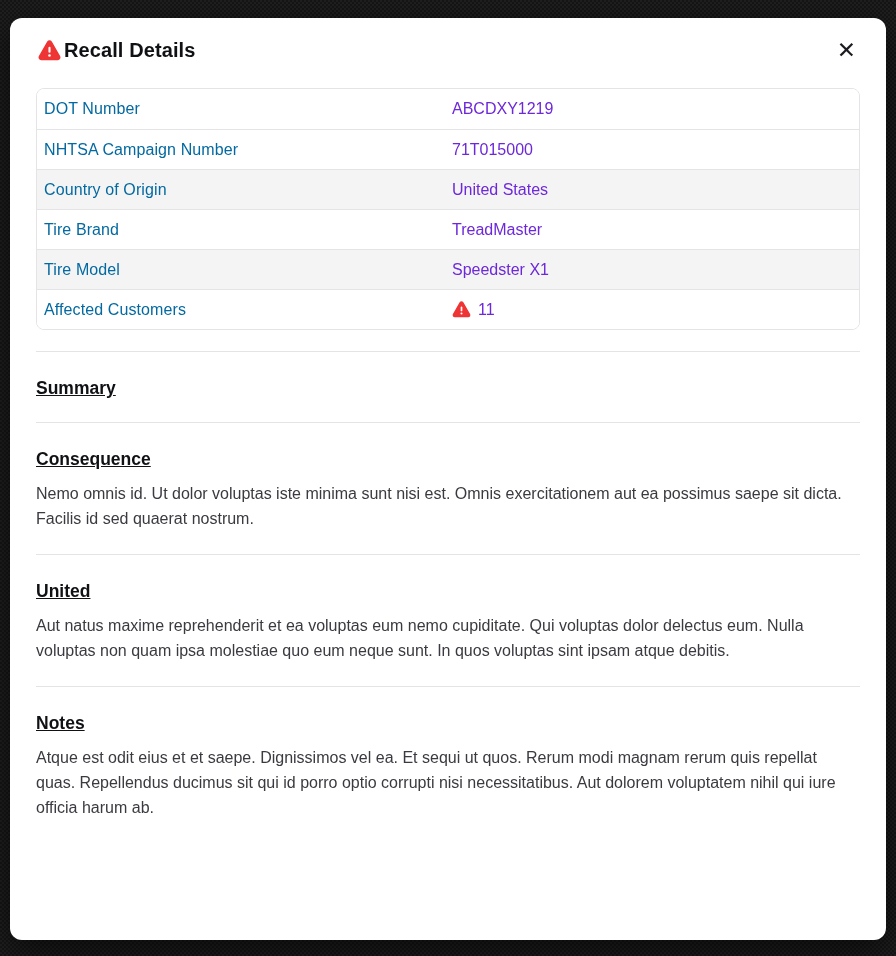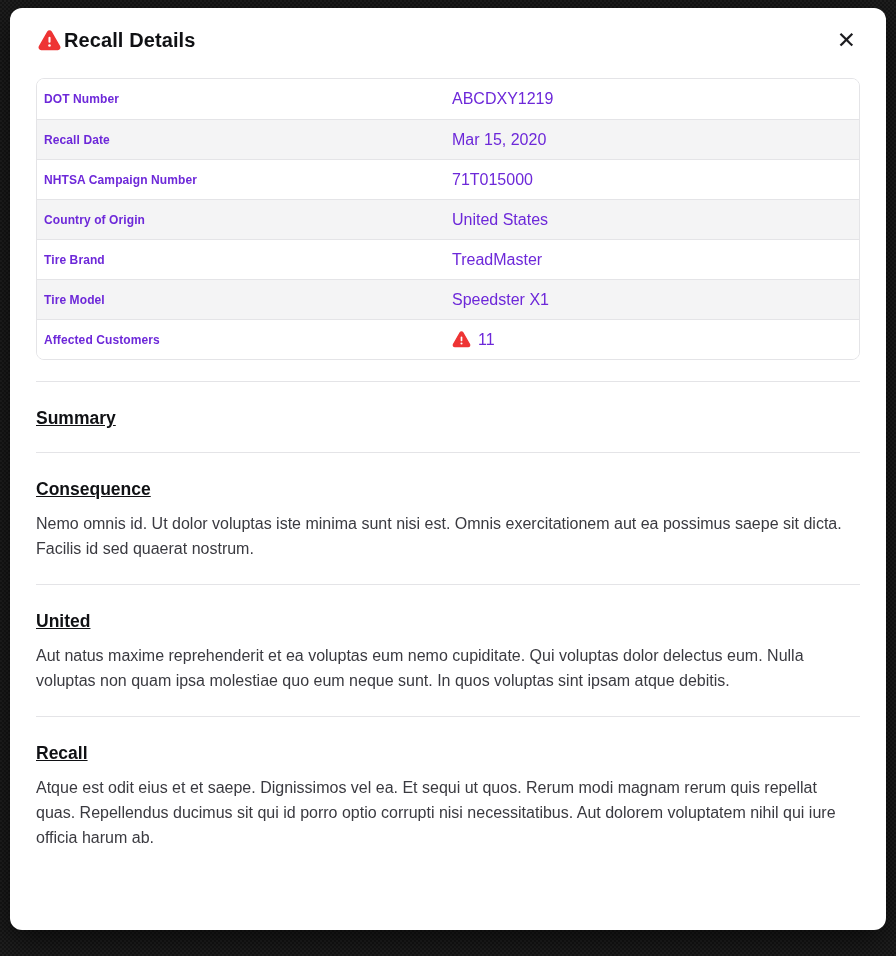--- a/index.html
+++ b/index.html
@@ -6,21 +6,21 @@
   html, body { width: 896px; height: 956px; overflow: hidden; }
   body {
     font-family: "Liberation Sans", sans-serif;
     background-color: #181818;
     background-image: repeating-conic-gradient(#151515 0% 25%, #1f1f1f 0% 50%);
     background-size: 4px 4px;
     position: relative;
   }
   .modal {
     position: absolute;
-    left: 10px; top: 8px;
+    left: 10px; top: 18px;
     width: 876px; height: 922px;
     background: #ffffff;
     border-radius: 12px;
     box-shadow: 0 10px 30px rgba(0,0,0,0.6);
     overflow: hidden;
   }
   
   .modal-header {
     display: flex; align-items: center;
     padding: 20px 28px 26px 28px;
@@ -49,21 +49,21 @@
     display: flex; align-items: stretch;
     height: 40px;
     background: #ffffff;
   }
   .kv-row + .kv-row { border-top: 1px solid #e4e4e7; }
   .kv-row.alt { background: #f4f4f5; }
   .kv-label {
     width: 50%;
     display: flex; align-items: center;
     padding: 0 8px 0 7px;
-    font-size: 12px; font-weight: 700; color: #6d28d9;
+    font-size: 16px; font-weight: 400; color: #0369a1;
     letter-spacing: .1px;
   }
   .kv-value {
     width: 50%;
     display: flex; align-items: center; gap: 7px;
     padding: 0 8px 0 4px;
     font-size: 16px; color: #6d28d9;
   }
   .warn-icon-sm { width: 19px; height: 17px; display: block; flex: 0 0 auto; }
   
@@ -97,26 +97,20 @@
     <button class="close-btn">
       <span>✕</span>
     </button>
   </div>
 
   <div class="kv-table">
     <div class="kv-row">
       <div class="kv-label">DOT Number</div>
       <div class="kv-value">
         <span>ABCDXY1219</span>
-      </div>
-    </div>
-    <div class="kv-row alt">
-      <div class="kv-label">Recall Date</div>
-      <div class="kv-value">
-        <span>Mar 15, 2020</span>
       </div>
     </div>
     <div class="kv-row">
       <div class="kv-label">NHTSA Campaign Number</div>
       <div class="kv-value">
         <span>71T015000</span>
       </div>
     </div>
     <div class="kv-row alt">
       <div class="kv-label">Country of Origin</div>
@@ -155,18 +149,18 @@
     </div>
     <div class="section">
       <div class="section-heading">Consequence</div>
       <div class="section-body">Nemo omnis id. Ut dolor voluptas iste minima sunt nisi est. Omnis exercitationem aut ea possimus saepe sit dicta. Facilis id sed quaerat nostrum.</div>
     </div>
     <div class="section">
       <div class="section-heading">United</div>
       <div class="section-body">Aut natus maxime reprehenderit et ea voluptas eum nemo cupiditate. Qui voluptas dolor delectus eum. Nulla voluptas non quam ipsa molestiae quo eum neque sunt. In quos voluptas sint ipsam atque debitis.</div>
     </div>
     <div class="section">
-      <div class="section-heading">Recall</div>
+      <div class="section-heading">Notes</div>
       <div class="section-body">Atque est odit eius et et saepe. Dignissimos vel ea. Et sequi ut quos. Rerum modi magnam rerum quis repellat quas. Repellendus ducimus sit qui id porro optio corrupti nisi necessitatibus. Aut dolorem voluptatem nihil qui iure officia harum ab.</div>
     </div>
   </div>
 
 </div>
 
 </body></html>

